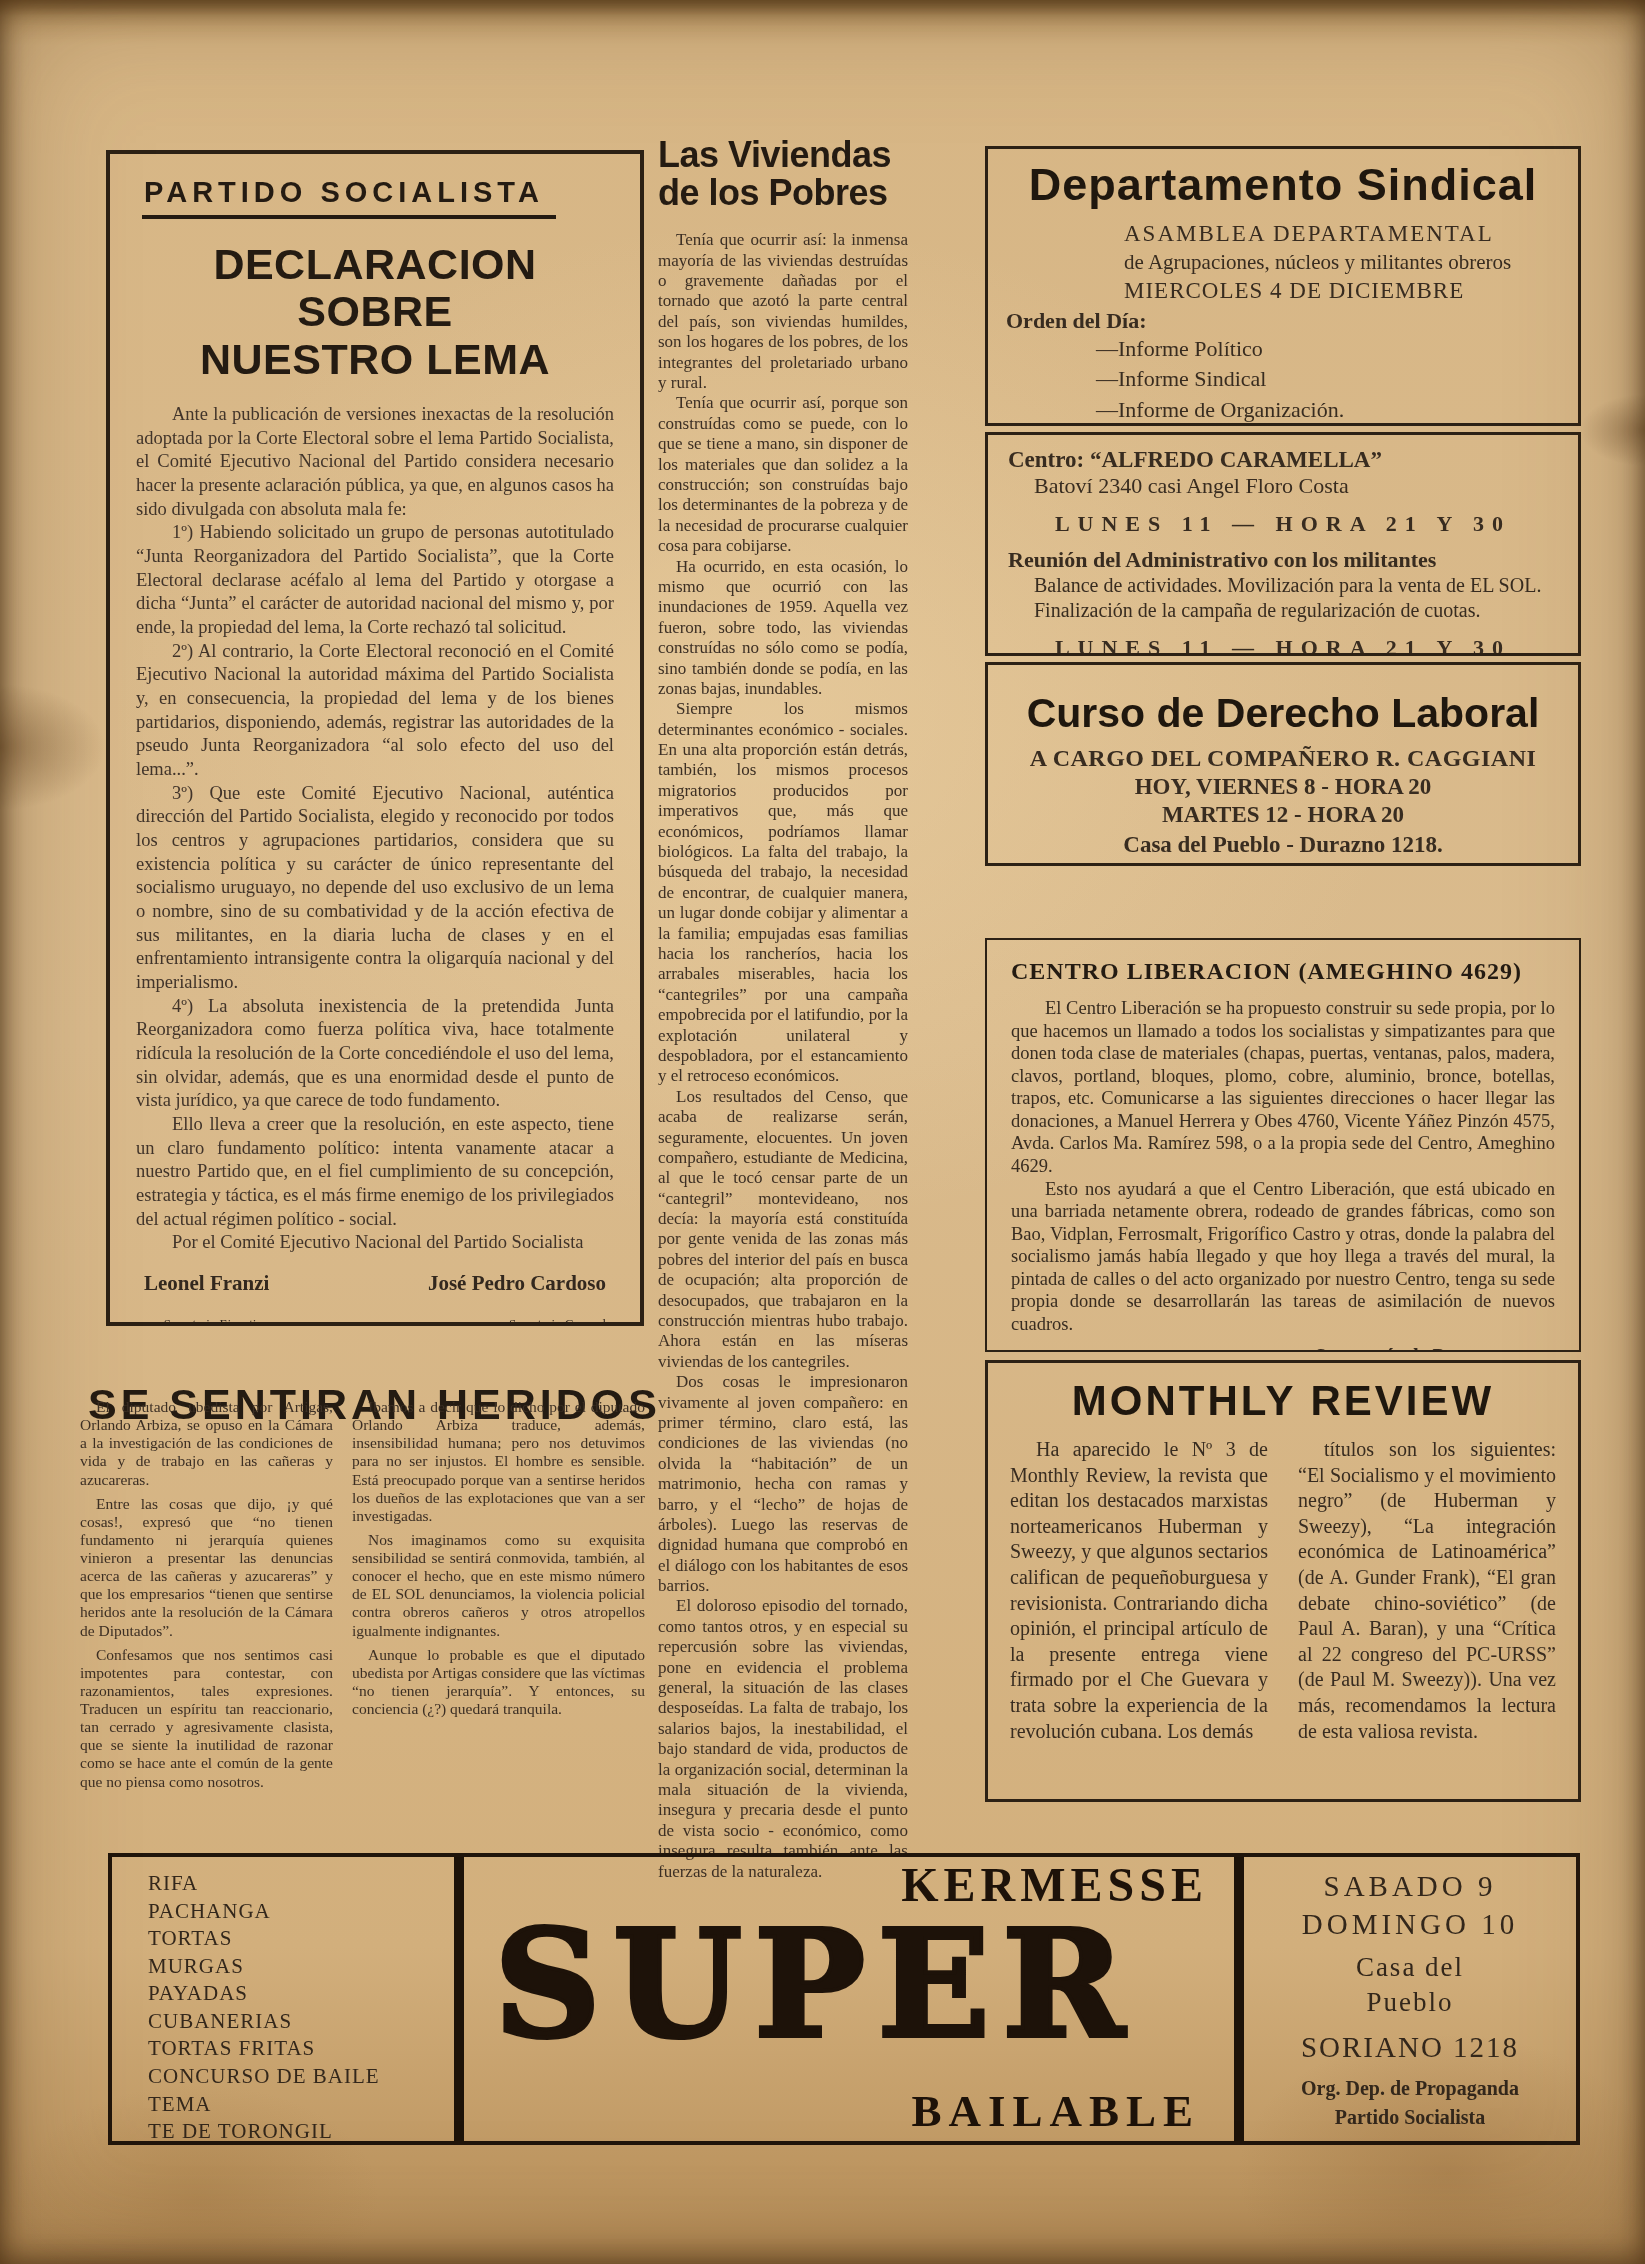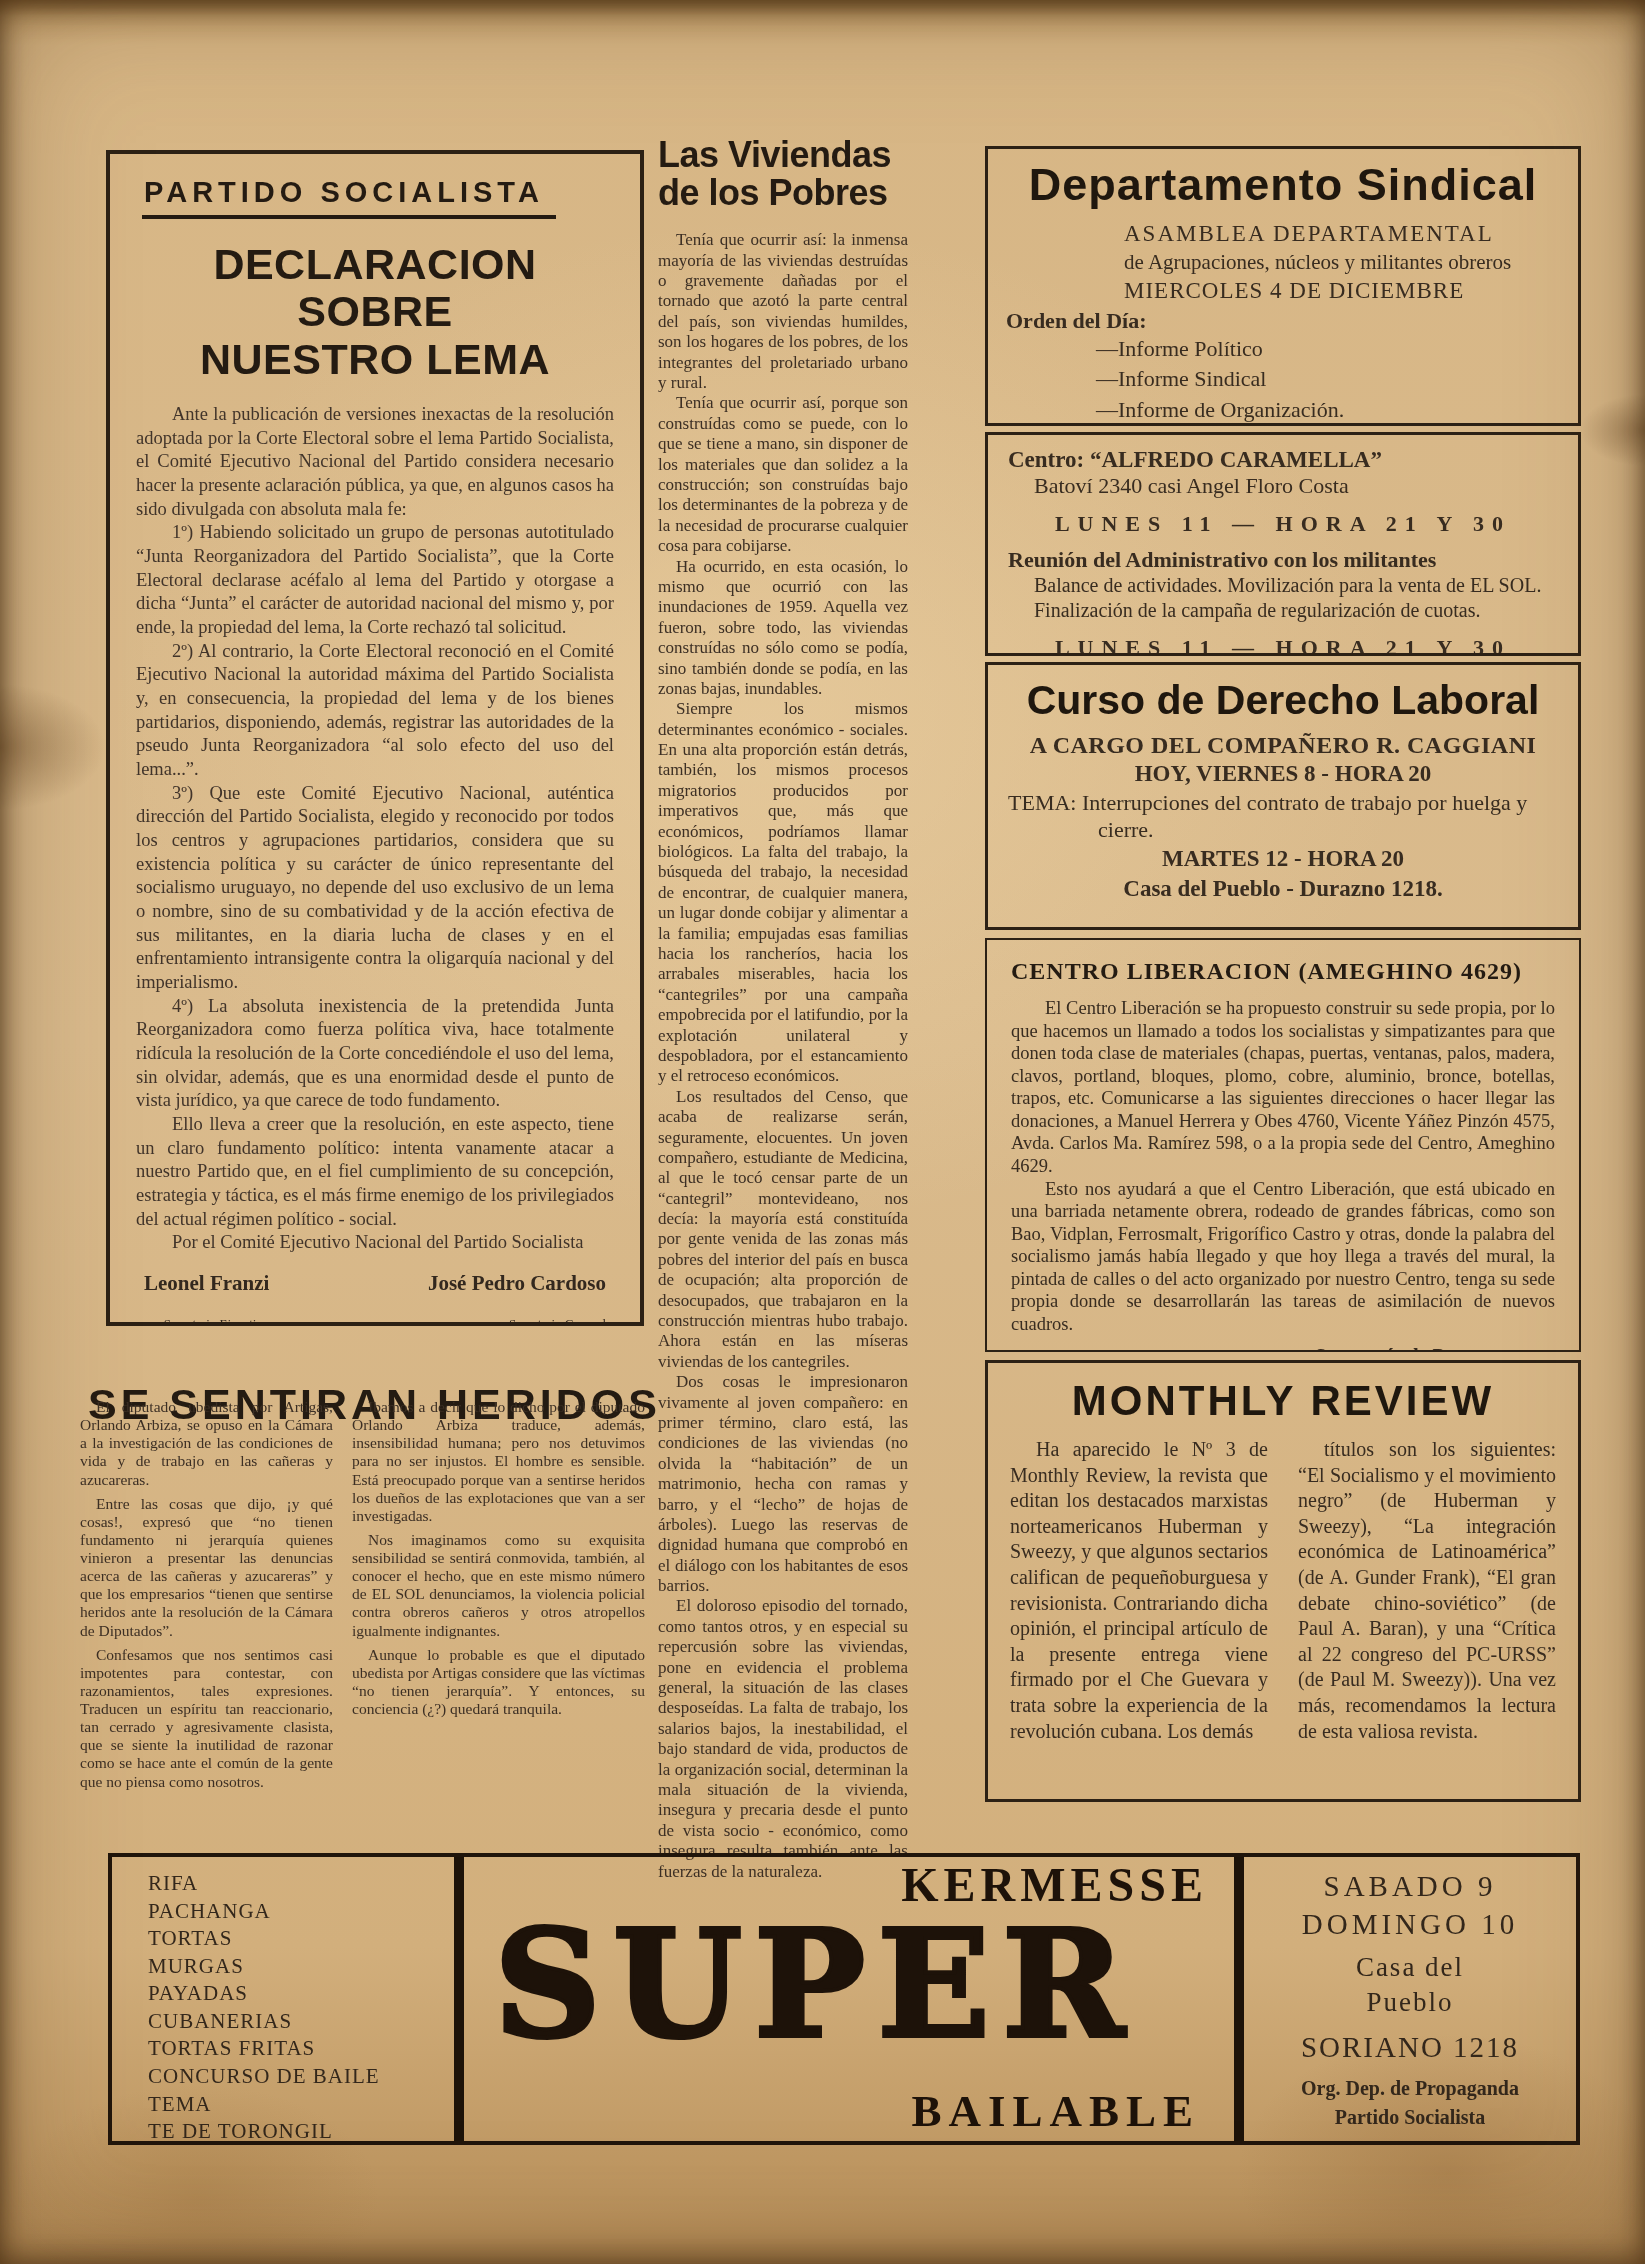--- a/index.html
+++ b/index.html
@@ -51,21 +51,21 @@
 
   
   #caramella{top:432px;height:224px;padding:12px 20px;}
   .car-line1{font-weight:700;font-size:23px;}
   .car-addr{font-size:22px;margin:0 0 0 26px;}
   .car-sched{text-align:center;font-weight:700;font-size:22px;letter-spacing:8px;margin:12px 0 10px;}
   .car-meet{font-weight:700;font-size:22px;}
   .car-detail{font-size:20px;margin-left:26px;line-height:1.24;}
 
   
-  #curso{top:662px;height:268px;padding:12px 20px;}
+  #curso{top:662px;height:204px;padding:25px 20px;}
   .curso-title{text-align:center;font-weight:700;font-size:41px;color:#1f170e;}
   .curso-speaker{text-align:center;font-weight:700;font-size:24px;margin-top:8px;letter-spacing:.5px;}
   .curso-date{text-align:center;font-weight:700;font-size:23px;margin-top:2px;}
   .curso-tema{font-size:22px;margin-top:2px;padding-left:90px;text-indent:-90px;line-height:1.24;}
   .curso-venue{text-align:center;font-weight:700;font-size:23px;margin-top:4px;}
 
   
   #liberacion{top:938px;height:414px;padding:18px 24px;border-width:2px;}
   .lib-title{font-weight:700;font-size:24px;letter-spacing:1px;color:#241b12;}
   .lib-body{margin-top:12px;font-size:18.5px;line-height:1.22;text-align:justify;}
@@ -168,21 +168,20 @@
     <div class="car-meet">Reunión del Administrativo con los militantes</div>
     <div class="car-detail">Balance de actividades. Movilización para la venta de EL SOL.</div>
     <div class="car-detail">Finalización de la campaña de regularización de cuotas.</div>
     <div class="car-sched">LUNES 11 — HORA 21 Y 30</div>
   </div>
 
   <div class="rbox" id="curso">
     <div class="curso-title sans">Curso de Derecho Laboral</div>
     <div class="curso-speaker">A CARGO DEL COMPAÑERO R. CAGGIANI</div>
     <div class="curso-date">HOY, VIERNES 8 - HORA 20</div>
-    <div class="curso-tema">TEMA:  Interrupciones del contrato de trabajo por huelga y cierre.</div>
     <div class="curso-date">MARTES 12 - HORA 20</div>
     <div class="curso-venue">Casa del Pueblo - Durazno 1218.</div>
   </div>
 
   <div class="rbox" id="liberacion">
     <div class="lib-title">CENTRO LIBERACION (AMEGHINO 4629)</div>
     <div class="lib-body">
       <p>El Centro Liberación se ha propuesto construir su sede propia, por lo que hacemos un llamado a todos los socialistas y simpatizantes para que donen toda clase de materiales (chapas, puertas, ventanas, palos, madera, clavos, portland, bloques, plomo, cobre, aluminio, bronce, botellas, trapos, etc. Comunicarse a las siguientes direcciones o hacer llegar las donaciones, a Manuel Herrera y Obes 4760, Vicente Yáñez Pinzón 4575, Avda. Carlos Ma. Ramírez 598, o a la propia sede del Centro, Ameghino 4629.</p>
       <p>Esto nos ayudará a que el Centro Liberación, que está ubicado en una barriada netamente obrera, rodeado de grandes fábricas, como son Bao, Vidplan, Ferrosmalt, Frigorífico Castro y otras, donde la palabra del socialismo jamás había llegado y que hoy llega a través del mural, la pintada de calles o del acto organizado por nuestro Centro, tenga su sede propia donde se desarrollarán las tareas de asimilación de nuevos cuadros.</p>
     </div>

